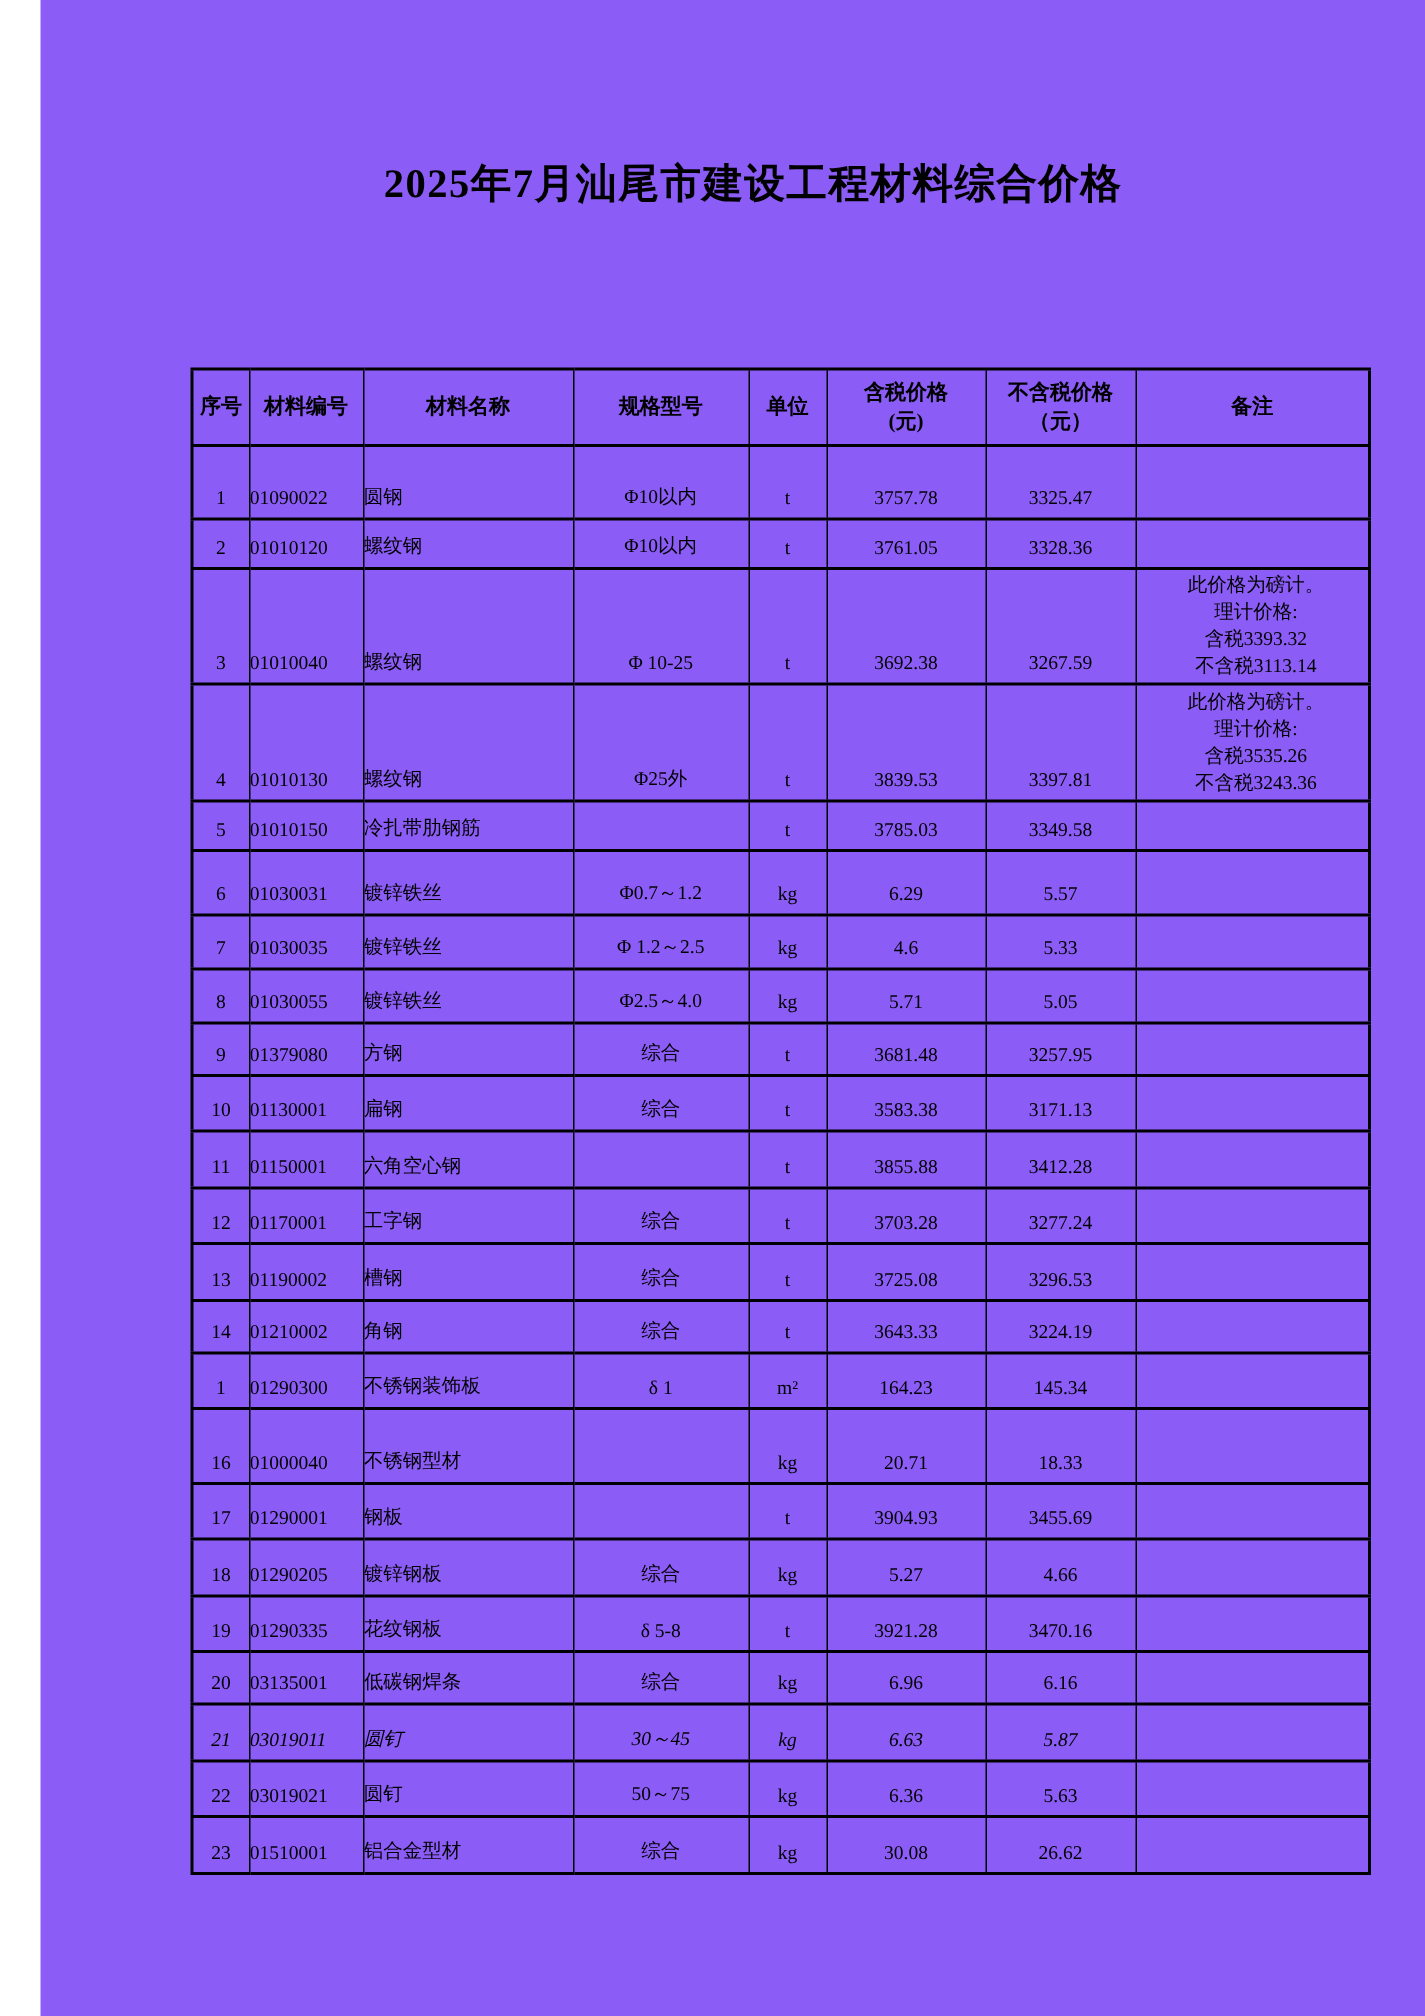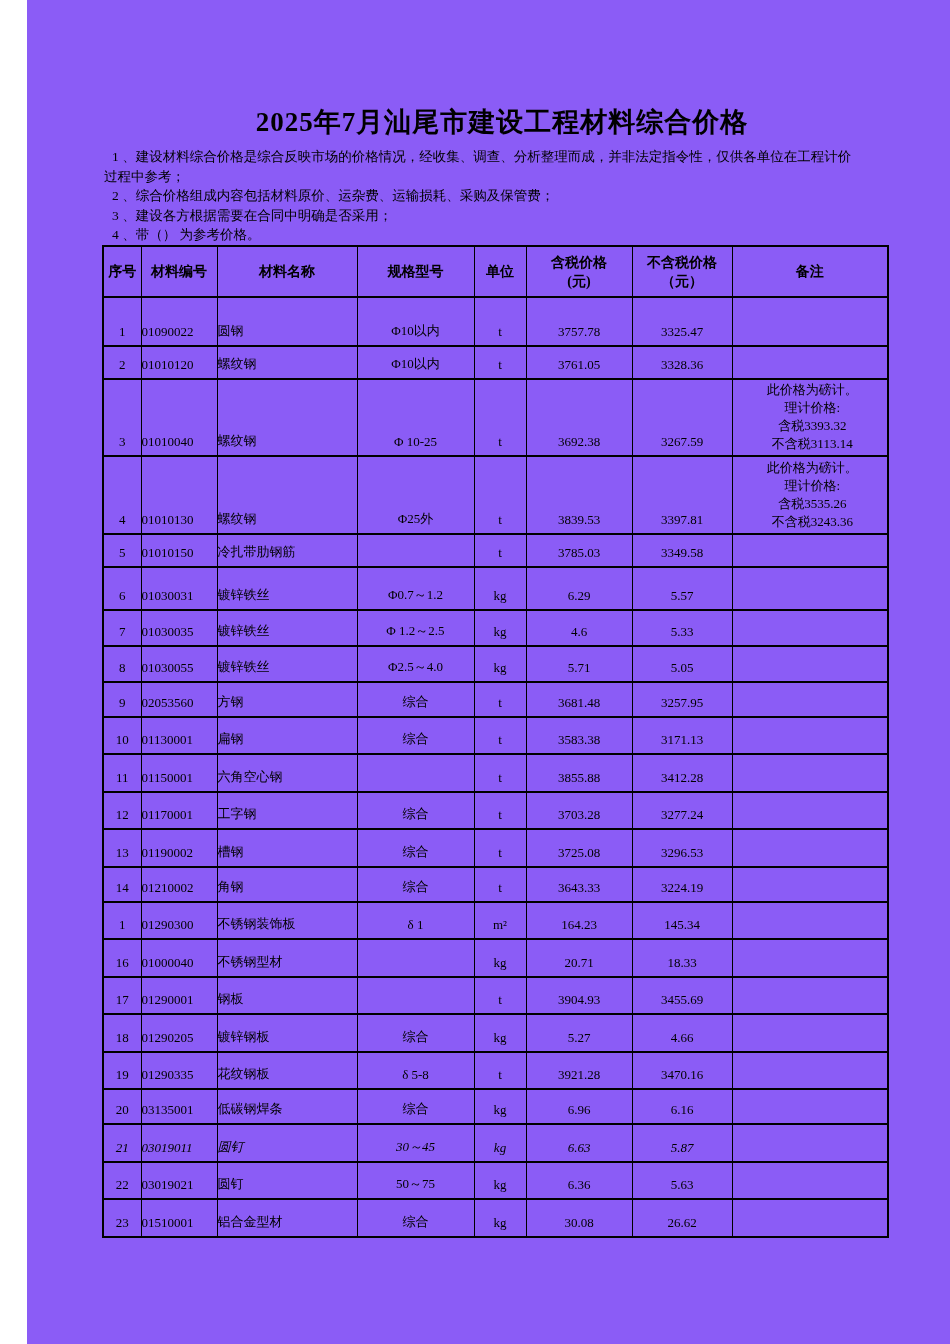--- a/index.html
+++ b/index.html
@@ -13,21 +13,21 @@
     position:absolute;top:104px;left:0;width:950px;margin:0;
     text-align:center;font-size:27px;font-weight:bold;letter-spacing:1px;
   }
   .notes{
     position:absolute;top:147px;left:77px;width:810px;
     font-size:13.5px;line-height:19.5px;
   }
   .note-line{white-space:nowrap;}
   .note-line.numbered{padding-left:8px;}
   .price-table{
-    position:absolute;top:245px;left:75px;width:785px;
+    position:absolute;top:245px;left:100px;width:785px;
     border-collapse:collapse;table-layout:fixed;
     font-size:13px;border:2px solid #000;
   }
   .price-table th,.price-table td{
     border:1px solid #000;border-top-width:2px;border-bottom-width:2px;
     padding:0;overflow:hidden;
   }
   .price-table th{
     font-weight:bold;font-size:14px;text-align:center;vertical-align:middle;
     white-space:pre-line;line-height:19px;
@@ -45,27 +45,20 @@
     position:absolute;top:1286px;left:0;width:950px;
     text-align:center;font-size:14px;
   }
 </style>
 </head>
 <body>
 
 <div class="page">
   <h1 class="title">2025年7月汕尾市建设工程材料综合价格</h1>
 
-  <div class="notes">
-      <div class="note-line numbered">1 、建设材料综合价格是综合反映市场的价格情况，经收集、调查、分析整理而成，并非法定指令性，仅供各单位在工程计价</div>
-      <div class="note-line">过程中参考；</div>
-      <div class="note-line numbered">2 、综合价格组成内容包括材料原价、运杂费、运输损耗、采购及保管费；</div>
-      <div class="note-line numbered">3 、建设各方根据需要在合同中明确是否采用；</div>
-      <div class="note-line numbered">4 、带（） 为参考价格。</div>
-    </div>
 
   <table class="price-table">
     <colgroup>
       <col style="width:38px">
         <col style="width:76px">
         <col style="width:140px">
       <col style="width:117px">
         <col style="width:52px">
         <col style="width:106px">
       <col style="width:100px">
@@ -167,21 +160,21 @@
           <td class="col-code">01030055</td>
           <td class="col-name">镀锌铁丝</td>
           <td class="col-spec">Φ2.5～4.0</td>
           <td class="col-unit">kg</td>
           <td class="col-tax">5.71</td>
           <td class="col-notax">5.05</td>
           <td class="col-remark"></td>
         </tr>
         <tr style="height: 35px;">
           <td class="col-seq">9</td>
-          <td class="col-code">02053560</td>
+          <td class="col-code">01379080</td>
           <td class="col-name">方钢</td>
           <td class="col-spec">综合</td>
           <td class="col-unit">t</td>
           <td class="col-tax">3681.48</td>
           <td class="col-notax">3257.95</td>
           <td class="col-remark"></td>
         </tr>
         <tr style="height: 37px;">
           <td class="col-seq">10</td>
           <td class="col-code">01130001</td>
@@ -235,21 +228,21 @@
         <tr style="height: 37px;">
           <td class="col-seq">1</td>
           <td class="col-code">01290300</td>
           <td class="col-name">不锈钢装饰板</td>
           <td class="col-spec">δ 1</td>
           <td class="col-unit">m²</td>
           <td class="col-tax">164.23</td>
           <td class="col-notax">145.34</td>
           <td class="col-remark"></td>
         </tr>
-        <tr style="height: 38px;">
+        <tr style="height: 50px;">
           <td class="col-seq">16</td>
           <td class="col-code">01000040</td>
           <td class="col-name">不锈钢型材</td>
           <td class="col-spec"></td>
           <td class="col-unit">kg</td>
           <td class="col-tax">20.71</td>
           <td class="col-notax">18.33</td>
           <td class="col-remark"></td>
         </tr>
         <tr style="height: 37px;">

